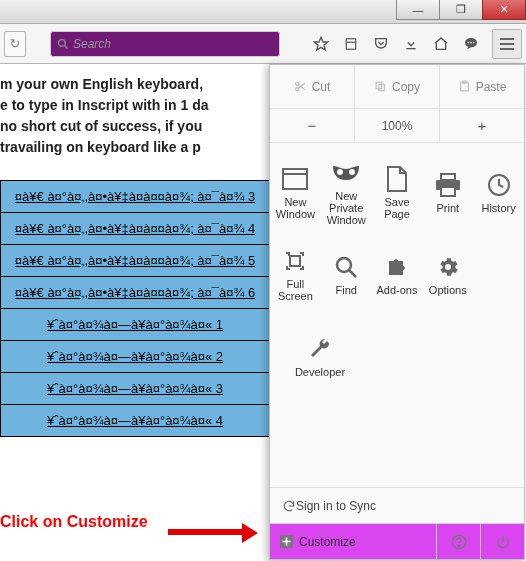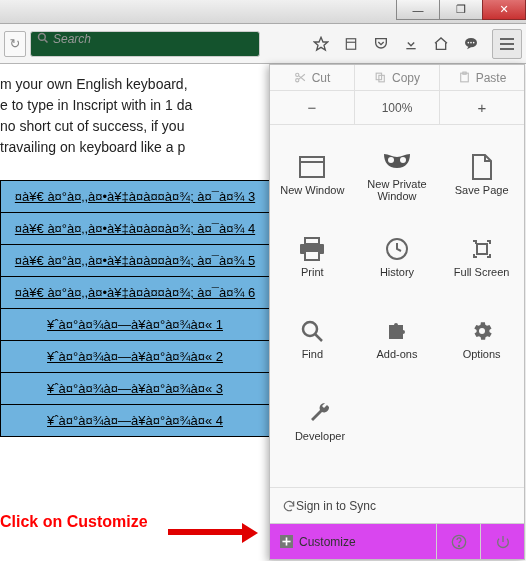--- a/index.html
+++ b/index.html
@@ -7,52 +7,52 @@
 
   
   .titlebar { height: 24px; background: linear-gradient(#f0f0f0,#d8d8d8); border-bottom: 1px solid #aaa; position: relative; }
   .titlebar .ctrls { position: absolute; right: 0; top: 0; height: 20px; display: flex; }
   .titlebar .btn { width: 44px; height: 20px; border: 1px solid #888; border-top: none; background: linear-gradient(#f5f5f5,#d5d5d5); margin-left: -1px; display:flex; align-items:center; justify-content:center; font-size:11px; color:#333; }
   .titlebar .btn.close { background: linear-gradient(#e07070,#c83232); color:#fff; border-color:#8a2a2a; }
 
   
   .toolbar { height: 40px; background: #f5f5f5; border-bottom: 1px solid #b5b5b5; display:flex; align-items:center; padding: 0 4px; gap:4px; }
   .navbtn { width:22px; height:26px; border:1px solid #b5b5b5; border-radius:2px; background:#f9f9f9; display:flex; align-items:center; justify-content:center; color:#888; font-size:13px;}
-  .search { flex: 0 0 230px; height:26px; border:1px solid #ccc; border-radius:3px; display:flex; align-items:flex-start; padding:0 6px; background:#14532d; color:#888;}
+  .search { flex: 0 0 230px; height:26px; border:1px solid #ccc; border-radius:3px; display:flex; align-items:center; padding:0 6px; background:#701a75; color:#888;margin-left:20px;}
   .search svg { margin-right:4px; }
   .search .ph { color:#999; font-style: italic; font-size:12px;}
   .sp { flex:1; }
   .tbicon { width:26px; height:26px; display:flex; align-items:center; justify-content:center; color:#555; }
   .hamburger { width:30px; height:30px; border:1px solid #b5b5b5; background:#e8e8e8; display:flex; align-items:center; justify-content:center; border-radius:2px; margin-left:4px;}
   .hamburger span { display:block; width:14px; height:2px; background:#666; position:relative;}
   .hamburger span::before, .hamburger span::after { content:""; position:absolute; left:0; width:14px; height:2px; background:#666;}
   .hamburger span::before { top:-5px;} .hamburger span::after { top:5px;}
 
   
   .page { position:absolute; left:0; top:64px; width:270px; padding:10px 0 0 0; }
-  .page p { font-size:14px; font-family: Georgia, serif; line-height:20px; text-align: justify;}
+  .page p { font-size:14px; font-family: Georgia, serif; line-height:20px; text-align: justify; font-weight: bold;}
   .tablewrap { margin-top:22px; border:1px solid #000; }
   .tablewrap .row { background:#6fb3df; border-top:1px solid #000; padding:8px 6px; color:#000000; text-decoration: underline; font-size:13px; white-space: nowrap; overflow:hidden;text-align:center;}
   .tablewrap .row:first-child { border-top:none;}
   .callout { color:#f00; font-weight:bold; font-size:16px; position:absolute; left:0; bottom:30px; }
   .arrow { position:absolute; left:168px; bottom:25px; width:90px; height:10px; }
   .arrow .shaft { position:absolute; left:0; top:3px; width:74px; height:6px; background:#e00000;}
   .arrow .head { position:absolute; right:0; top:-3px; width:0; height:0; border-left:16px solid #e00000; border-top:10px solid transparent; border-bottom:10px solid transparent;}
 
   
   .menu { position:absolute; top:64px; right:1px; width:256px; height:496px; background:#f9f9f9; border:1px solid #c0c0c0; box-shadow: -2px 2px 8px rgba(0,0,0,0.3); display:flex; flex-direction:column;}
-  .editrow { display:flex; height:26px; border-bottom:1px solid #e0e0e0;}
+  .editrow { display:flex; height:44px; border-bottom:1px solid #e0e0e0;}
   .editrow .cell { flex:1; display:flex; align-items:center; justify-content:center; gap:5px; color:#888; font-size:12px;}
   .editrow .cell + .cell { border-left:1px solid #e0e0e0;}
   .zoomrow { display:flex; height:34px; border-bottom:1px solid #e0e0e0;}
   .zoomrow .zb { flex:1; display:flex; align-items:center; justify-content:center; font-size:15px; color:#555;}
   .zoomrow .zb + .zb { border-left:1px solid #e0e0e0;}
   .zoomrow .zval { font-size:12px;}
 
-  .grid { display:grid; grid-template-columns: repeat(3, 1fr); padding:8px 0 0 0;}
+  .grid { display:grid; grid-template-columns: repeat(5, 1fr); padding:8px 0 0 0;}
   .gcell { height:82px; display:flex; flex-direction:column; align-items:center; justify-content:center; gap:2px; color:#333;}
   .gcell .giw { width:30px; height:30px; display:flex; align-items:center; justify-content:center; color:#666;}
   .gcell .glabel { font-size:11px; color:#333; text-align:center; line-height:12px;}
   .devrow { display:flex; padding-left:8px;}
   .devrow .gcell { width:84px;}
 
   .signin { height:36px; border-top:1px solid #e0e0e0; display:flex; align-items:center; padding:0 12px; color:#444; font-size:12px;}
 
   .footer { height:36px; border-top:1px solid #d0d0d0; display:flex; background:#d946ef;}
   .footer .cust { flex:1; display:flex; align-items:center; padding:0 10px; gap:6px; font-size:12px; color:#333;}

